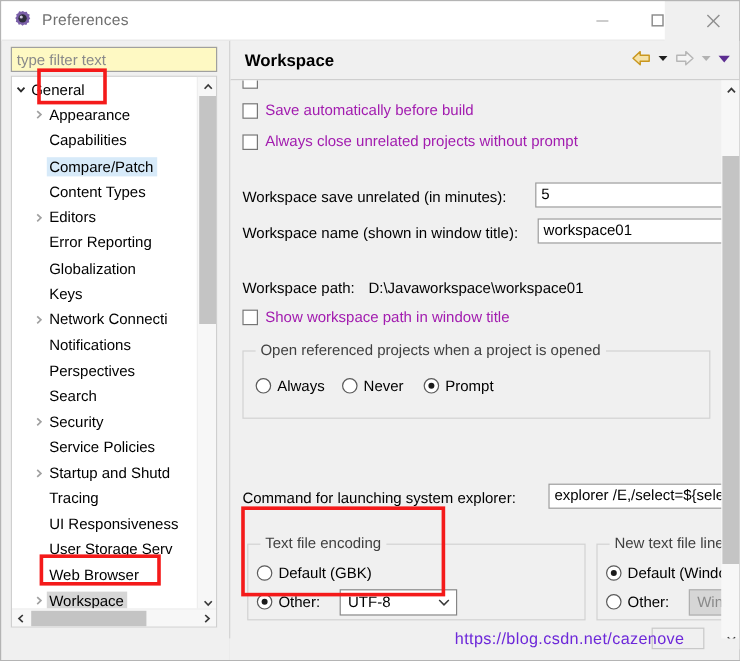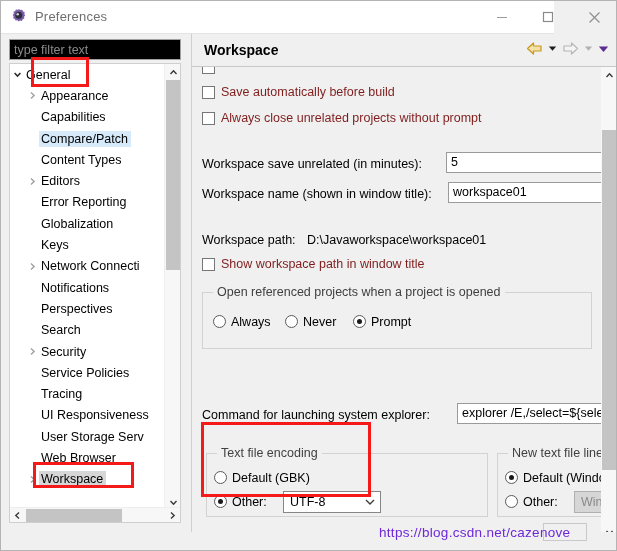--- a/index.html
+++ b/index.html
@@ -43,21 +43,21 @@
   }
   #btn-min { left: 478px; }
   #btn-max { left: 524px; }
   #btn-close { left: 570px; }
   .wbtn svg { display:block; }
 
   
   #filter-box {
     position: absolute; left: 8px; top: 38px;
     width: 172px; height: 21px;
-    background: #000000;
+    background: #fef9c3;
     border: 1px solid #a0a0a0;
   }
   #filter-box span {
     position: absolute; left: 4px; top: 3px;
     color: #8a8a8a; font-size: 12.5px;
   }
   #tree-panel {
     position: absolute; left: 8px; top: 62px;
     width: 172px; height: 460px;
     background: #ffffff;
@@ -168,21 +168,21 @@
     width: 13px; height: 13px;
     border: 1px solid #767676; background: #fff;
   }
 
   .cb-row { position: absolute; display: flex; align-items: center; }
   .cbox {
     width: 13px; height: 13px; flex: 0 0 13px;
     border: 1px solid #767676; background: #fff;
     margin-right: 6px;
   }
-  .cb-row .t { font-size: 12.5px; color: #7f1d1d; white-space: nowrap; }
+  .cb-row .t { font-size: 12.5px; color: #a21caf; white-space: nowrap; }
 
   .lbl-abs { position: absolute; font-size: 12.5px; color: #000; white-space: nowrap; }
 
   .tfield {
     position: absolute;
     height: 21px;
     background: #ffffff;
     border: 1px solid #9a9a9a;
     font-size: 12.5px; color: #000;
     padding: 2px 0 0 4px;
@@ -393,20 +393,28 @@
           <span class="arrow">
             <svg width="9" height="9" viewBox="0 0 9 9">
               <polyline points="3,1.6 6.1,4.5 3,7.4" fill="none" stroke="#a0a0a0" stroke-width="1.4"></polyline>
             </svg>
           </span>
           <span class="lbl">Security</span>
         </div>
         <div class="trow lvl1">
           <span class="arrow"></span>
           <span class="lbl">Service Policies</span>
+        </div>
+        <div class="trow lvl1">
+          <span class="arrow">
+            <svg width="9" height="9" viewBox="0 0 9 9">
+              <polyline points="3,1.6 6.1,4.5 3,7.4" fill="none" stroke="#a0a0a0" stroke-width="1.4"></polyline>
+            </svg>
+          </span>
+          <span class="lbl">Startup and Shutd</span>
         </div>
         <div class="trow lvl1">
           <span class="arrow"></span>
           <span class="lbl">Tracing</span>
         </div>
         <div class="trow lvl1">
           <span class="arrow"></span>
           <span class="lbl">UI Responsiveness</span>
         </div>
         <div class="trow lvl1">

